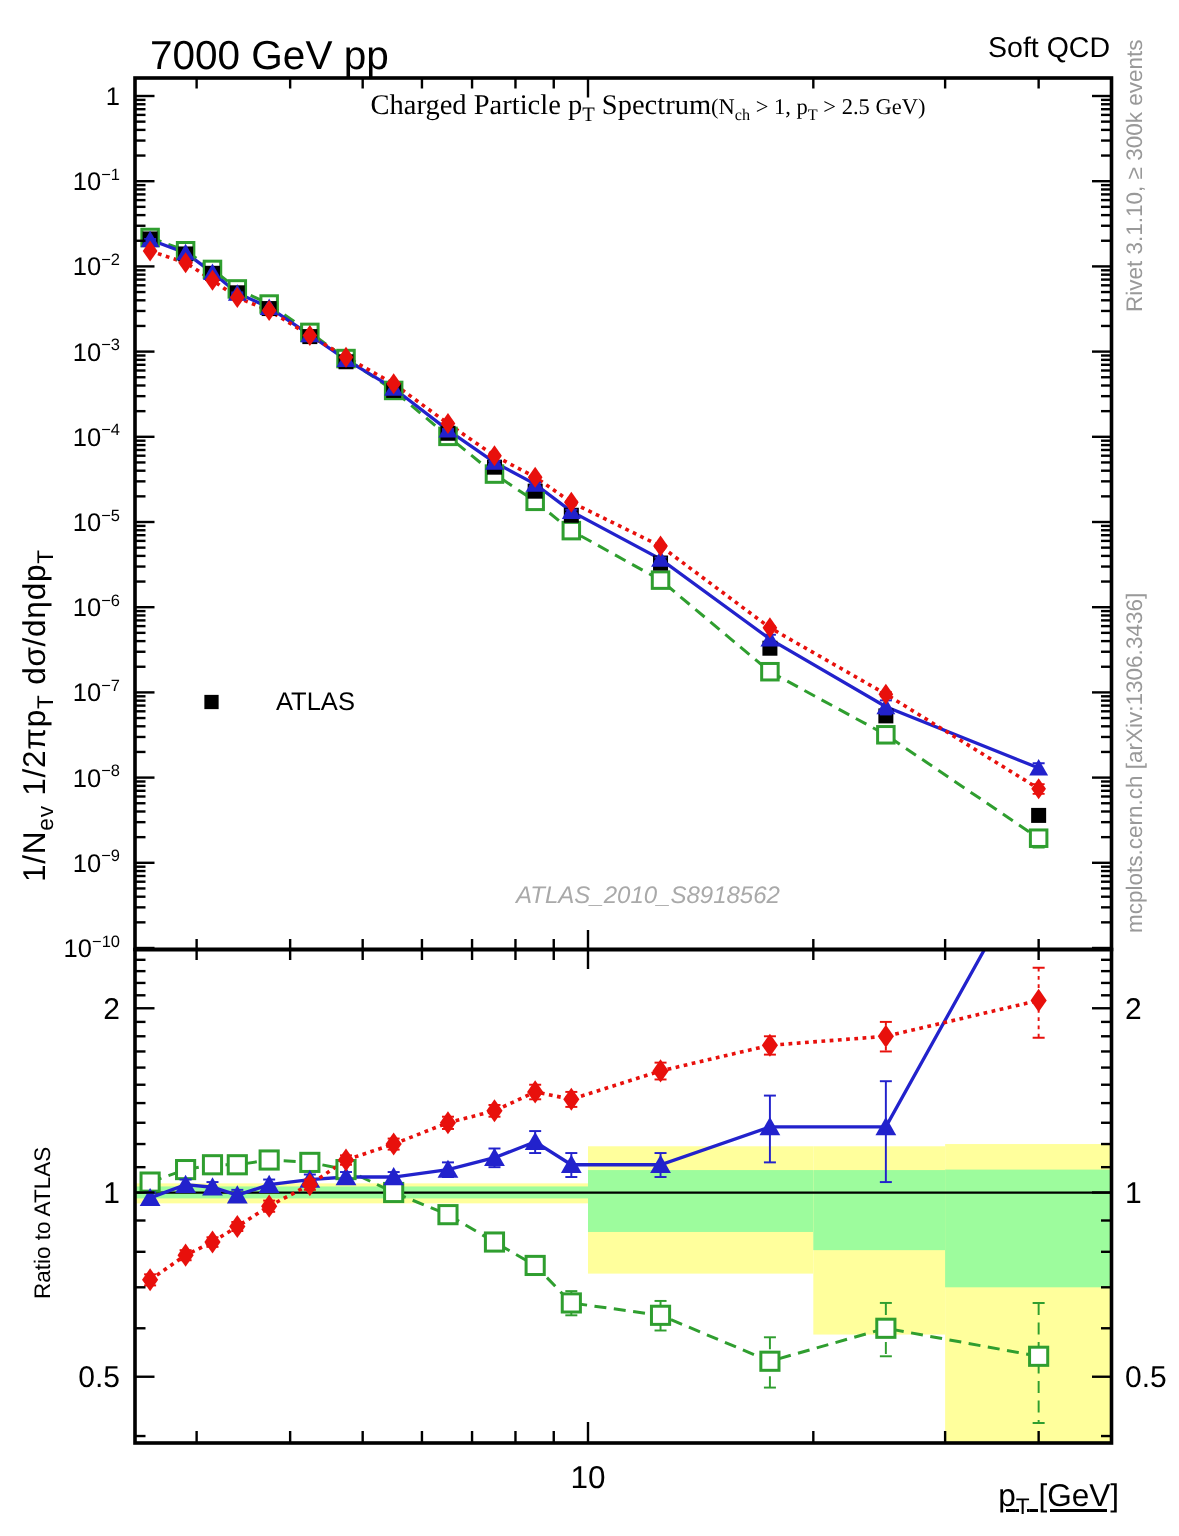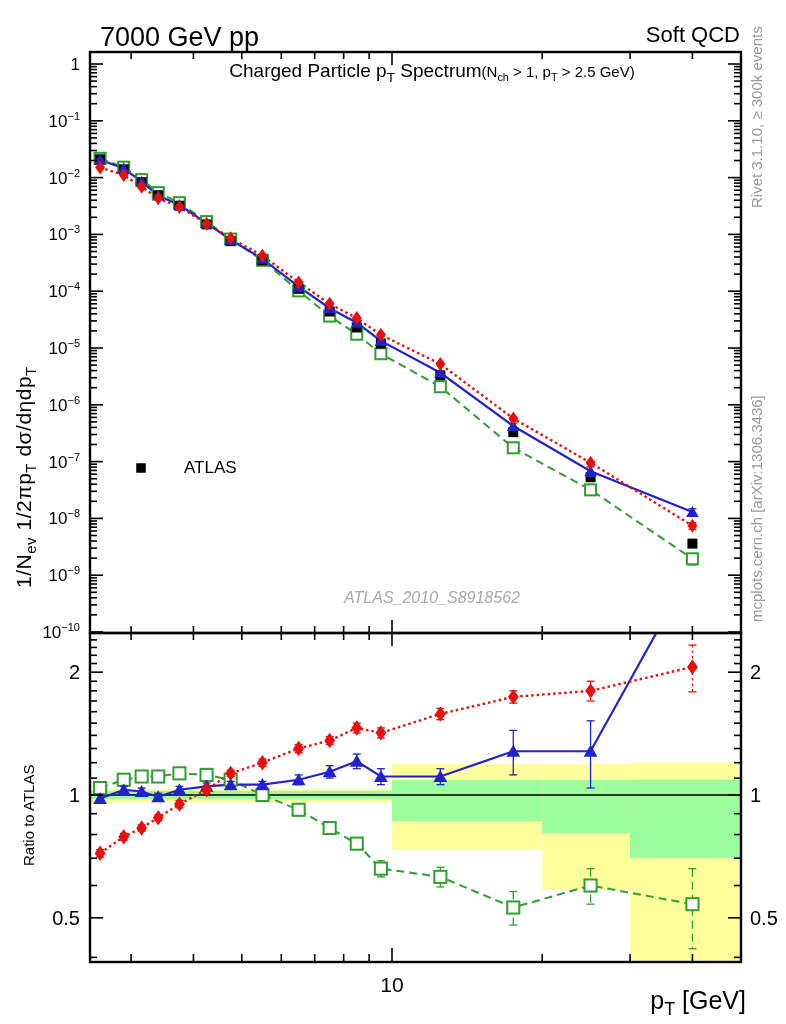--- a/index.html
+++ b/index.html
@@ -1,31 +1,31 @@
 <!DOCTYPE html>
 <html><head>
 <meta charset="utf-8">
 <style>
   html,body{margin:0;padding:0;background:#fff;}
   #page{position:relative;width:786px;height:1024px;background:#fff;overflow:hidden;
         font-family:"Liberation Sans",sans-serif;color:#000;}
   #plot-svg{position:absolute;left:0;top:0;}
   .overlay{position:absolute;white-space:nowrap;}
   #hdr-left{left:100px;top:22px;font-size:27px;}
-  #hdr-right{right:46px;top:22px;font-size:22px;}
-  #main-title{left:432px;top:60px;transform:translateX(-50%);font-size:19px;}
+  #hdr-right{right:46px;top:22px;font-size:19px;}
+  #main-title{left:432px;top:60px;transform:translateX(-50%);font-size:19px;font-family:Liberation Serif, serif;}
   #main-title .cond{font-size:15px;}
   sub{font-size:72%;}
   .vlabel{transform:rotate(-90deg);transform-origin:0 0;}
   #ylabel-main{left:12px;top:588px;font-size:21px;letter-spacing:0.5px;}
   #ylabel-ratio{left:20px;top:866px;font-size:15px;}
   #note-rivet{left:748px;top:208px;font-size:15px;color:#999;}
   #note-mcplots{left:748px;top:622px;font-size:15px;color:#999;}
   #watermark{left:432px;top:589px;transform:translateX(-50%);font-size:16px;color:#a9a9a9;font-style:italic;}
-  #xlabel{right:40px;top:986px;font-size:25px;}
+  #xlabel{right:40px;top:986px;font-size:21px;text-decoration:underline;}
   #legend{left:112px;top:454px;text-align:center;}
   .legend-row{display:flex;align-items:center;height:27px;}
   .legend-row svg{margin-right:14px;}
   .legend-row span{font-size:17px;}
   svg text{font-family:"Liberation Sans",sans-serif;fill:#000;}
 </style>
 </head>
 <body>
 
 <div id="page">

